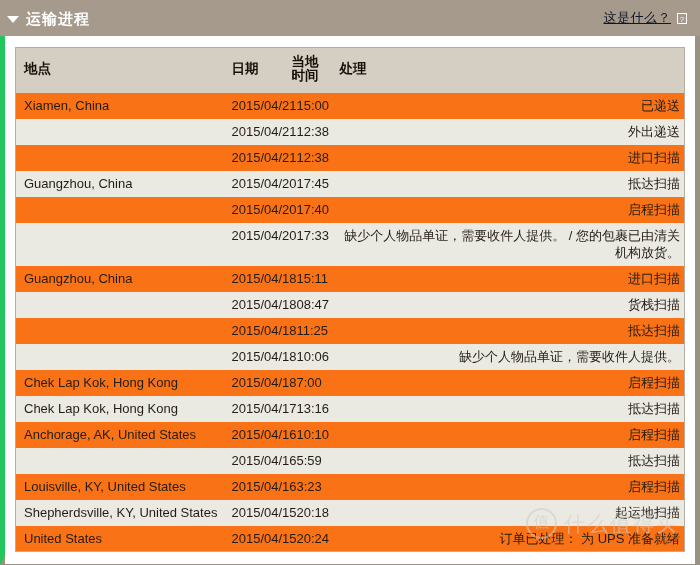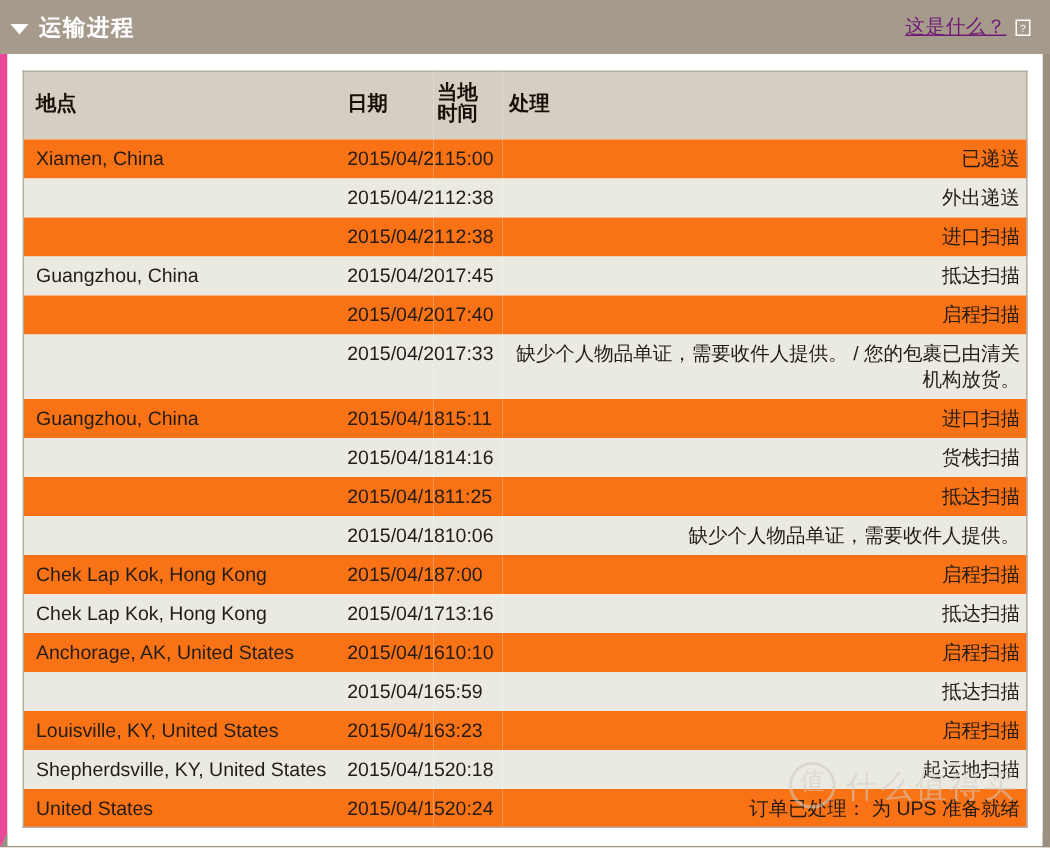--- a/index.html
+++ b/index.html
@@ -16,21 +16,21 @@
     -webkit-font-smoothing: none;
   }
 
   
   .panel {
     position: relative;
     width: 700px;
     height: 565px;
     box-sizing: border-box;
     background: #ffffff;
-    border-left: 5px solid #ec4899;
+    border-left: 5px solid #22c55e;
     border-right: 5px solid #9b9183;
     border-bottom: 10px solid #9b9183;
   }
 
   
   .titlebar {
     position: relative;
     height: 36px;
     background: #a69a8c;
     color: #ffffff;
@@ -56,21 +56,21 @@
     line-height: 1;
   }
   .titlebar-right {
     margin-left: auto;
     display: flex;
     align-items: center;
     gap: 6px;
     padding-right: 4px;
   }
   .help-link {
-    color: #701a75;
+    color: #0f172a;
     font-size: 13px;
     text-decoration: underline;
     cursor: pointer;
     letter-spacing: 0.5px;
   }
   .help-box {
     display: inline-block;
     width: 10px;
     height: 11px;
     border: 1px solid #ffffff;
@@ -227,21 +227,21 @@
           </tr>
           <tr class="odd">
             <td class="col-loc">Guangzhou, China</td>
             <td class="col-date">2015/04/18</td>
             <td class="col-time">15:11</td>
             <td class="col-act">进口扫描</td>
           </tr>
           <tr class="even">
             <td class="col-loc"></td>
             <td class="col-date">2015/04/18</td>
-            <td class="col-time">14:16</td>
+            <td class="col-time">08:47</td>
             <td class="col-act">货栈扫描</td>
           </tr>
           <tr class="odd">
             <td class="col-loc"></td>
             <td class="col-date">2015/04/18</td>
             <td class="col-time">11:25</td>
             <td class="col-act">抵达扫描</td>
           </tr>
           <tr class="even">
             <td class="col-loc"></td>

